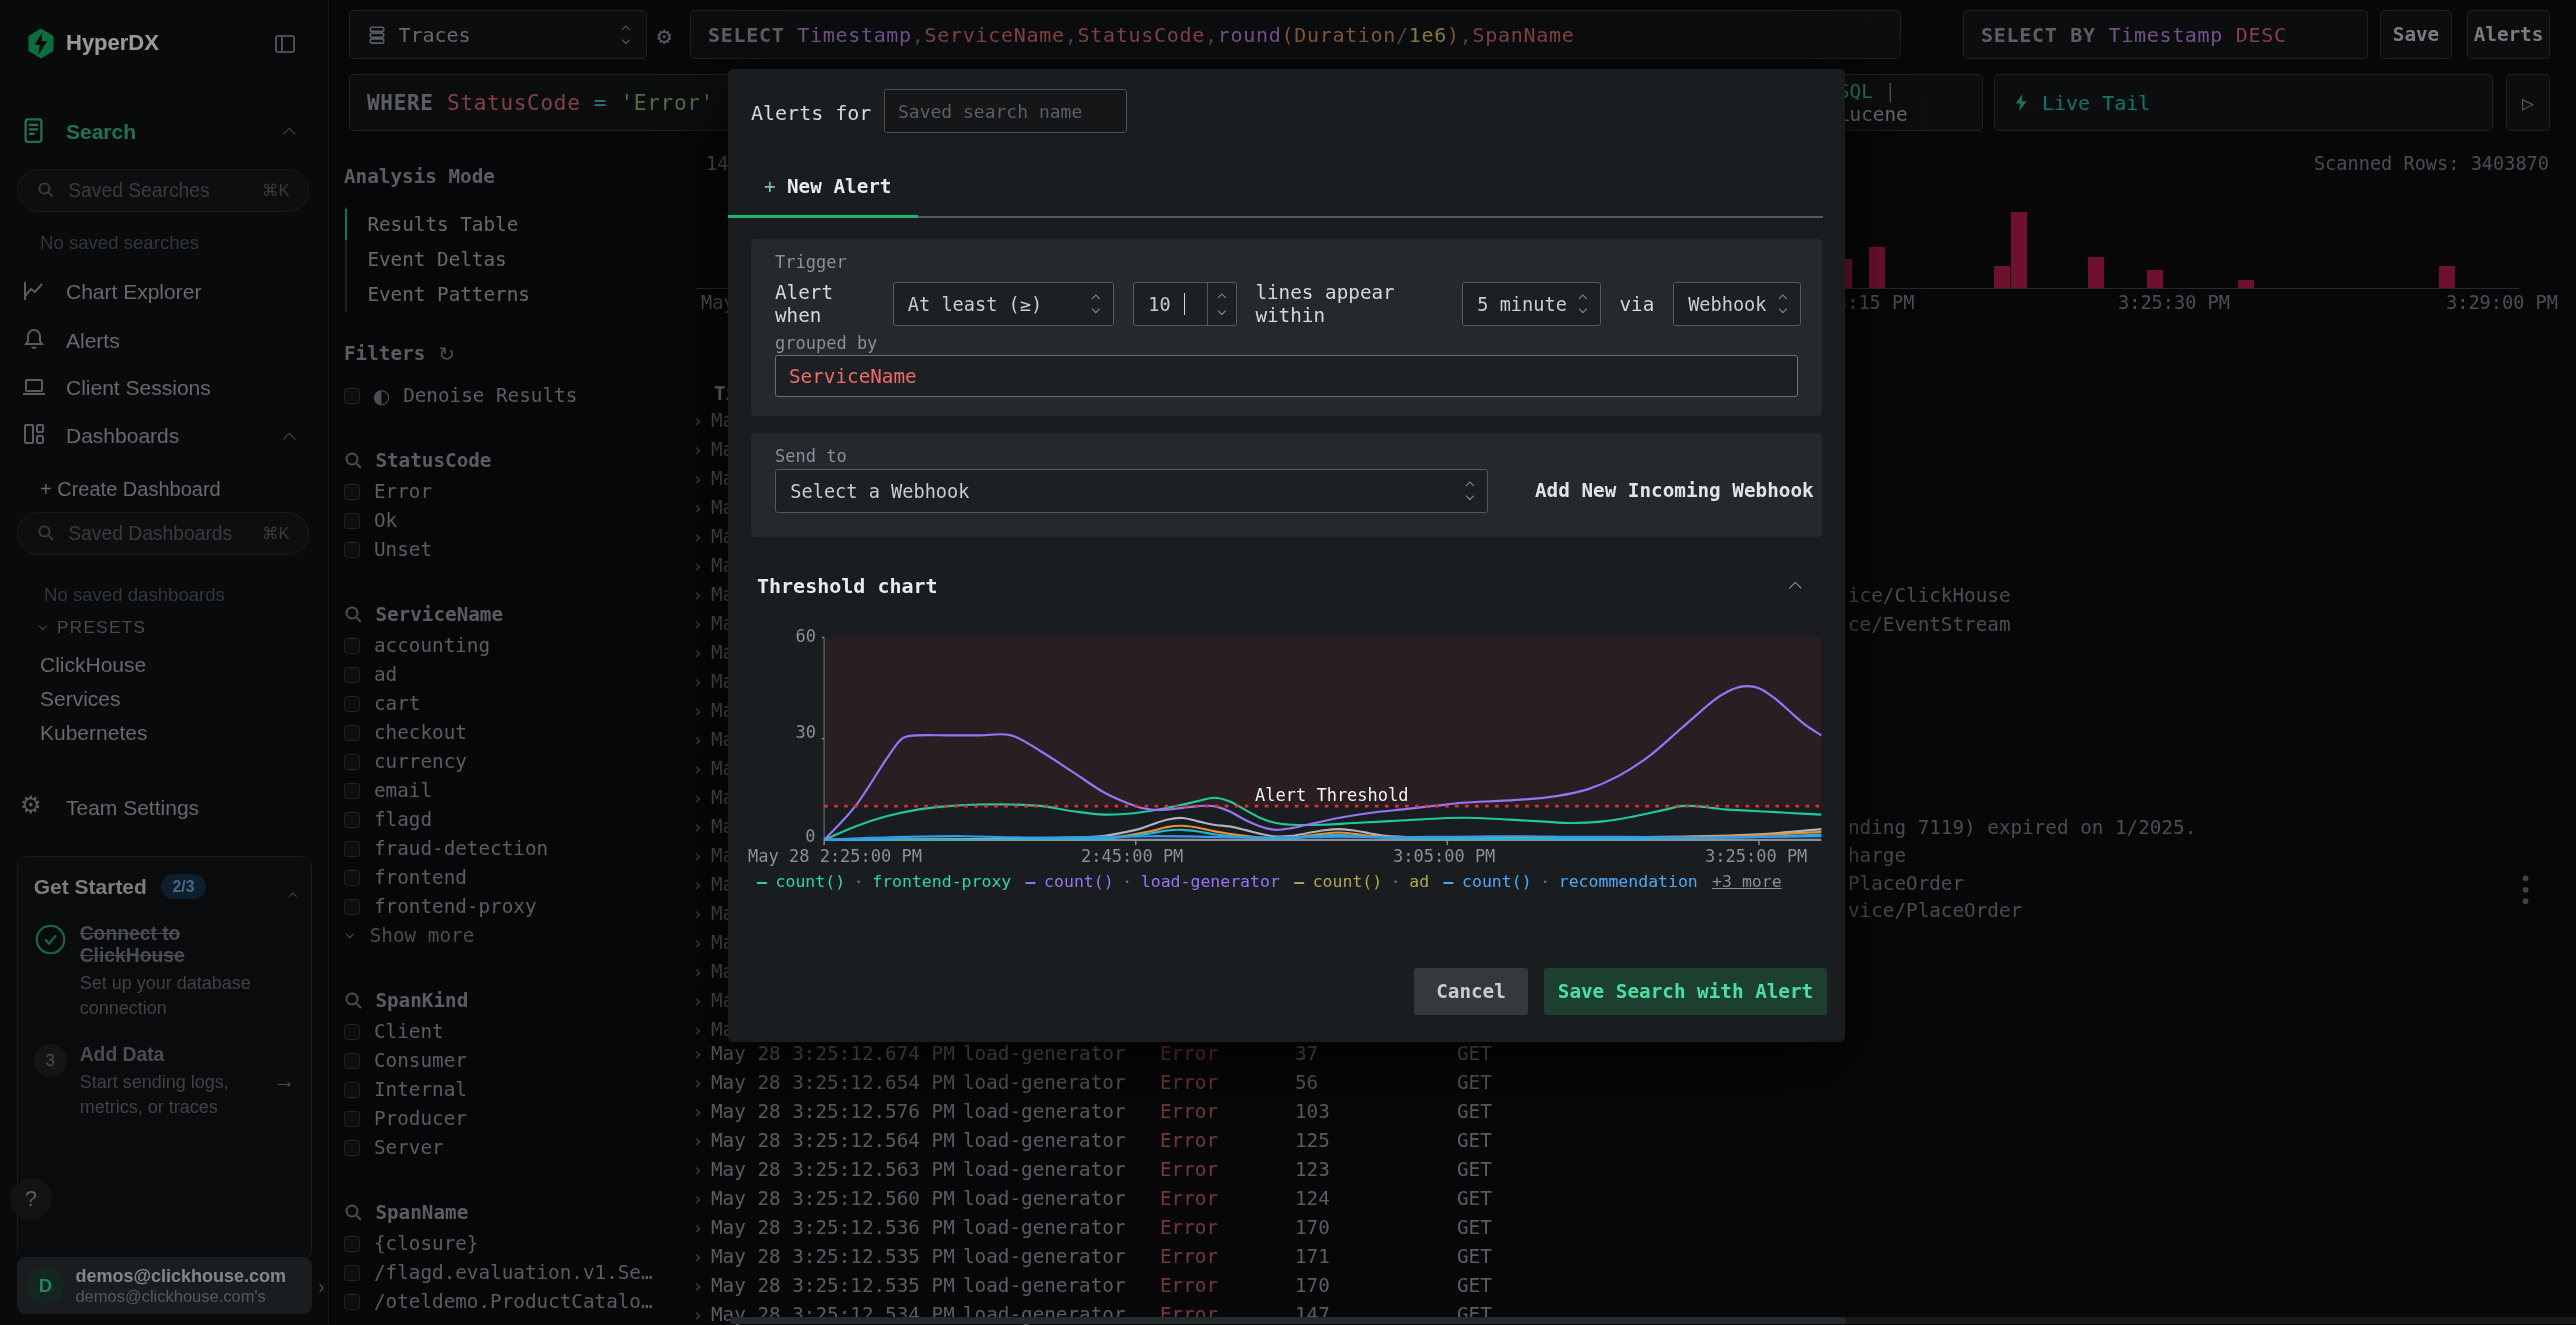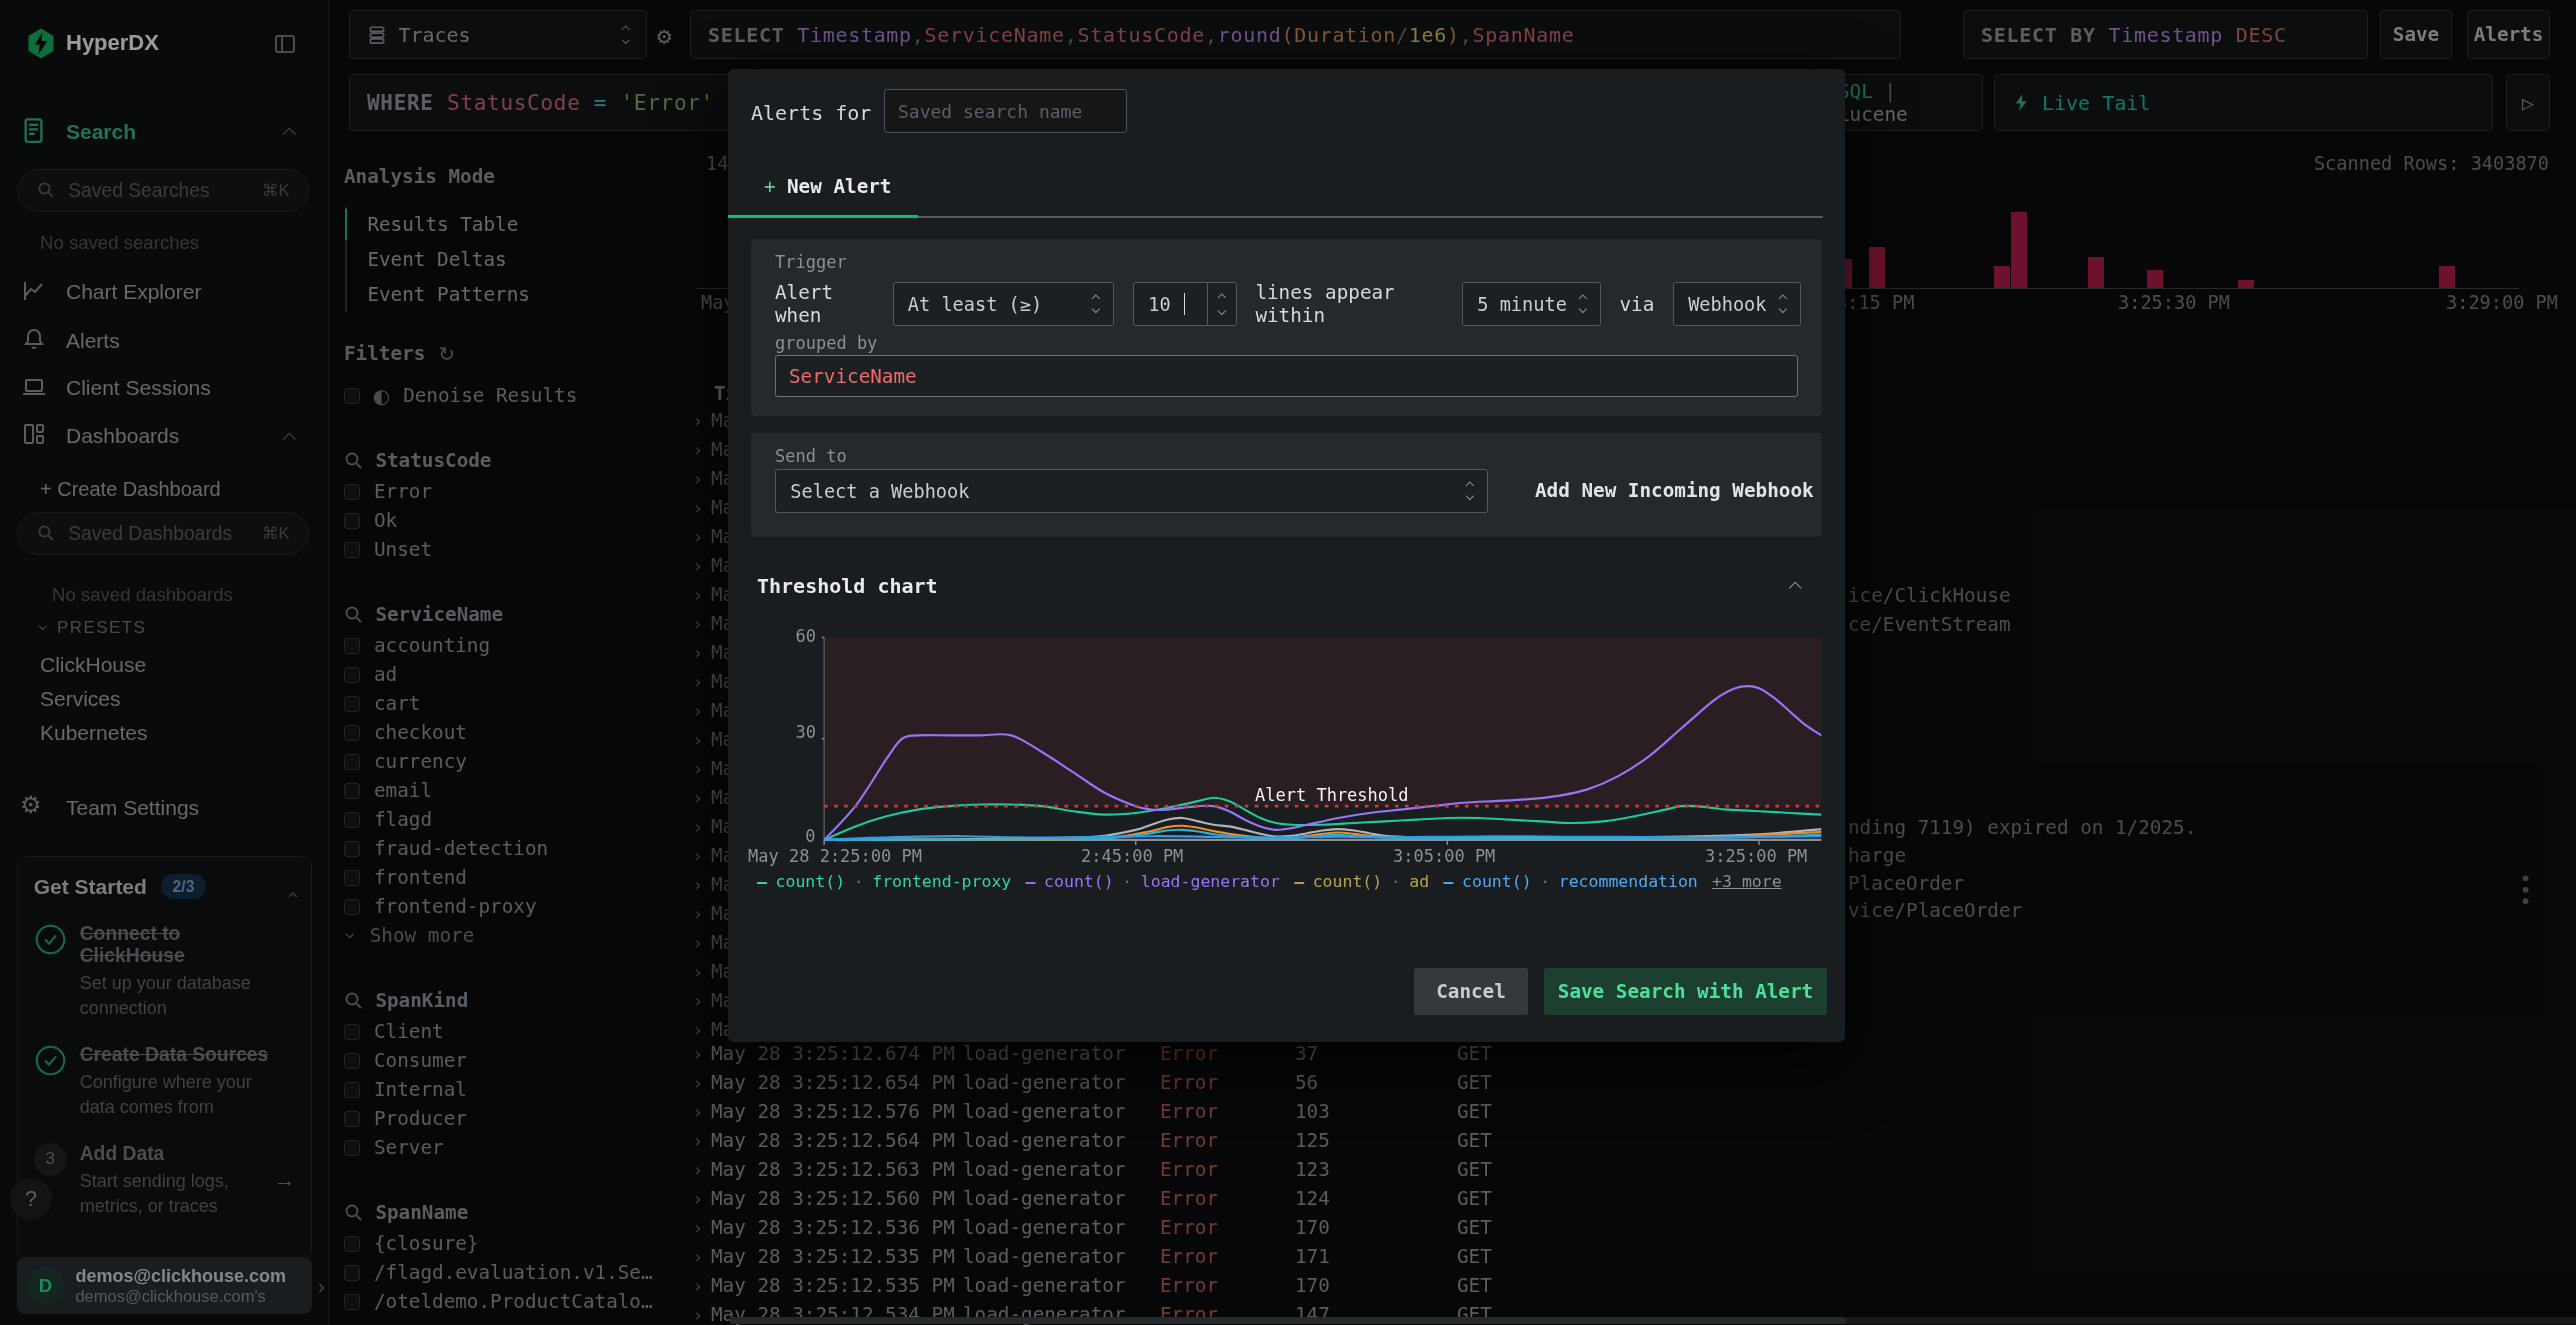--- a/index.html
+++ b/index.html
@@ -180,21 +180,21 @@
     <div class="abs side-label" style="left:40px;top:478px;font-size:20px;">+ Create Dashboard</div>
 
     <div class="pill" style="top:512px;">
       <svg width="18.6" height="18.6" viewBox="0 0 20 20" fill="none" stroke="#565c61" stroke-width="2">
           <circle cx="8" cy="8" r="5.5"></circle>
           <line x1="12.5" y1="12.5" x2="17" y2="17"></line>
         </svg>
       <span class="ph">Saved Dashboards</span>
       <span class="kbd">⌘K</span>
     </div>
-    <div class="abs empty-note" style="left:52px;top:584px;">No saved dashboards</div>
+    <div class="abs empty-note" style="left:44px;top:584px;">No saved dashboards</div>
 
     <div class="abs" style="left:40px;top:618px;display:flex;align-items:center;gap:11.4px;">
       <span class="chev down sm" style="border-color:#6a7177;margin-top:-4.3px;"></span>
       <span class="preset-label">PRESETS</span>
     </div>
     <div class="abs side-label" style="left:40px;top:653px;">ClickHouse</div>
     <div class="abs side-label" style="left:40px;top:687px;">Services</div>
     <div class="abs side-label" style="left:40px;top:721px;">Kubernetes</div>
 
     <div class="abs" style="left:20px;top:791px;color:#878d93;font-size:24px;">⚙</div>
@@ -209,32 +209,20 @@
       <div class="gs-step">
         <span class="circ">
           <svg width="33" height="33" viewBox="0 0 24 24" fill="none" stroke="#1f9e70" stroke-width="1.6">
               <circle cx="12" cy="12" r="10"></circle>
               <polyline points="8,12 11,15 16,9"></polyline>
             </svg>
         </span>
         <div>
           <div class="gs-step-title strike" style="max-width:165px;">Connect to ClickHouse</div>
           <div class="gs-desc" style="max-width:193px;">Set up your database connection</div>
-        </div>
-      </div>
-      <div class="gs-step">
-        <span class="circ">
-          <svg width="33" height="33" viewBox="0 0 24 24" fill="none" stroke="#1f9e70" stroke-width="1.6">
-              <circle cx="12" cy="12" r="10"></circle>
-              <polyline points="8,12 11,15 16,9"></polyline>
-            </svg>
-        </span>
-        <div>
-          <div class="gs-step-title strike">Create Data Sources</div>
-          <div class="gs-desc" style="max-width:200px;">Configure where your data comes from</div>
         </div>
       </div>
       <div class="gs-step">
         <span class="circ" style="background:#1d2023;color:#70767c;font-size:17px;">3</span>
         <div style="flex:1;">
           <div class="gs-step-title" style="text-decoration:none;">Add Data</div>
           <div class="gs-desc" style="max-width:179px;">Start sending logs, metrics, or traces</div>
         </div>
         <span style="color:#70767c;font-size:21.5px;align-self:center;">→</span>
       </div>

